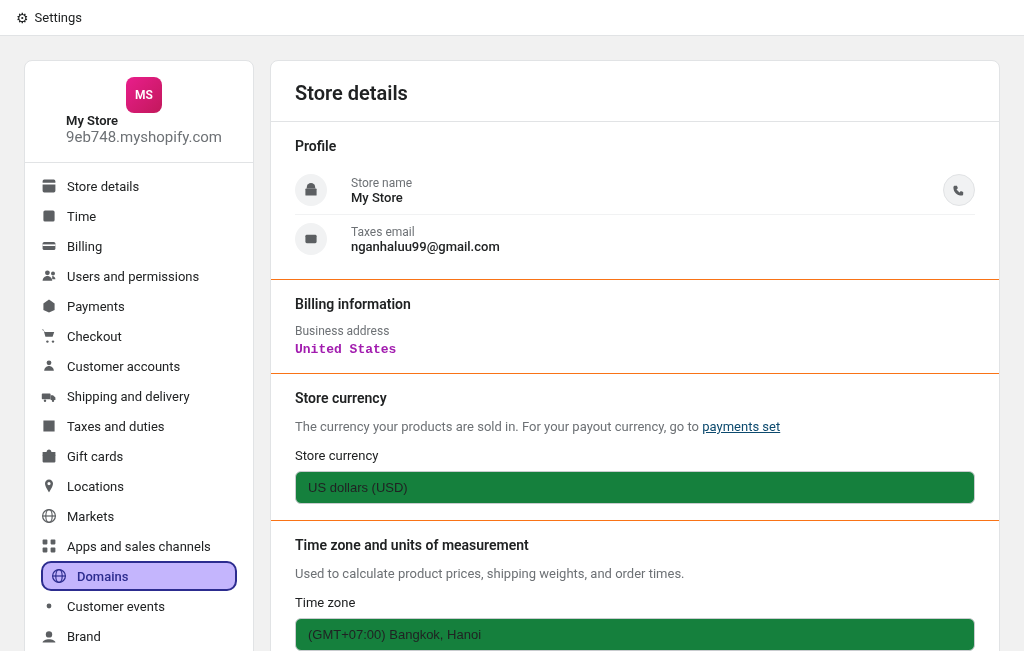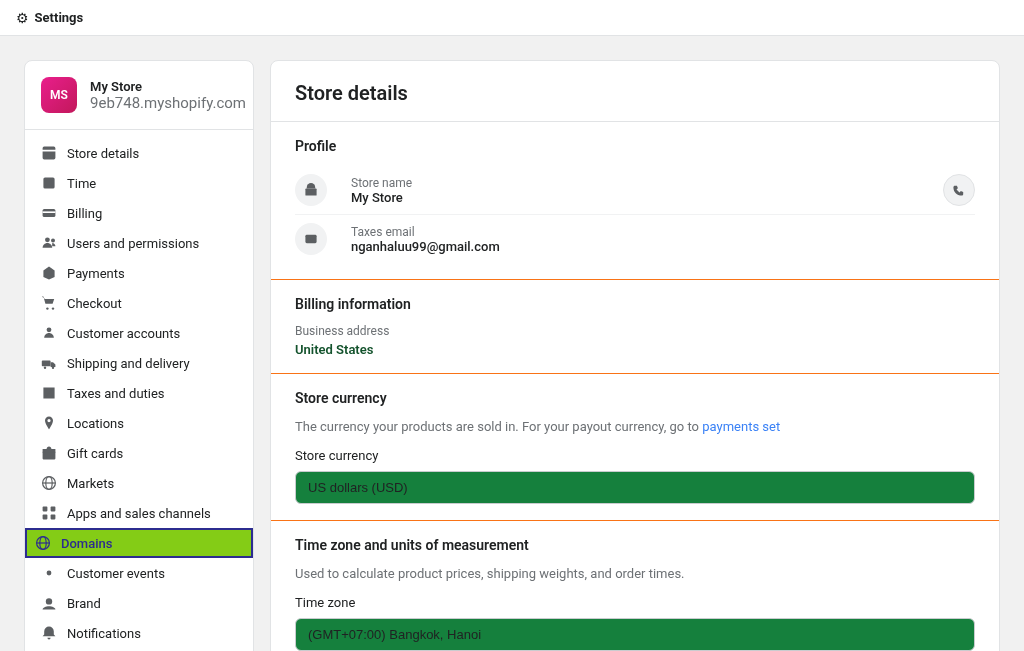--- a/index.html
+++ b/index.html
@@ -13,45 +13,46 @@
       background: #fff;
       border-bottom: 1px solid #e1e3e5;
       padding: 8px 16px;
       display: flex;
       align-items: center;
       gap: 6px;
       height: 36px;
     }
     .top-bar-title {
       font-size: 13px;
-      font-weight: 700;
+      font-weight: 400;
       color: #202223;
     }
     .main-content {
       display: flex;
       padding: 24px;
       gap: 16px;
       min-height: calc(651px - 36px);
     }
     .sidebar {
       background: #fff;
       border-radius: 8px;
       border: 1px solid #e1e3e5;
       width: 230px;
       min-width: 230px;
       padding: 16px 0;
       height: fit-content;
     }
     .store-header {
       display: flex;
       align-items: center;
-      gap: 13px;
+      gap: 0;
       padding: 0 6px 16px 16px;
       border-bottom: 1px solid #e1e3e5;
       margin-bottom: 8px;
+      flex-direction: column;
     }
     .store-avatar {
       width: 36px;
       height: 36px;
       border-radius: 8px;
       background: linear-gradient(135deg, #e91e8c, #c2185b);
       display: flex;
       align-items: center;
       justify-content: center;
       color: #fff;
@@ -73,24 +74,24 @@
       align-items: center;
       gap: 10px;
       padding: 7px 16px;
       cursor: pointer;
       color: #202223;
       font-size: 13px;
       border-radius: 0;
       position: relative;
     }
     .nav-item.active {
-      background: #84cc16;
+      background: #c4b5fd;
       border: 2px solid #2c2c8f;
-      border-radius: 0;
-      margin: 0 0;
+      border-radius: 10px;
+      margin: 0 16px;
       padding: 5px 8px;
     }
     .nav-item .icon {
       width: 16px;
       height: 16px;
       display: flex;
       align-items: center;
       justify-content: center;
       flex-shrink: 0;
       color: #5c5f62;
@@ -179,31 +180,33 @@
       background: #15803d;
       margin-top: 4px;
     }
     .section-desc {
       font-size: 13px;
       color: #6d7175;
       margin-bottom: 12px;
       line-height: 1.4;
     }
     .section-desc a {
-      color: #3b82f6;
+      color: #0c4a6e;
+      text-decoration: underline;
     }
     .billing-address {
       font-size: 12px;
       color: #6d7175;
       margin-bottom: 4px;
     }
     .billing-value {
       font-size: 13px;
       font-weight: 600;
-      color: #14532d;
+      color: #a21caf;
+      font-family: Liberation Mono, monospace;
     }
   </style>
 </head>
 <body>
 
 <div class="top-bar">
   <span>⚙</span>
   <span class="top-bar-title">Settings</span>
 </div>
 
@@ -299,34 +302,34 @@
         <svg width="16" height="16" viewBox="0 0 20 20" fill="currentColor">
             <path d="M3 3h14v14H3zM7 7h1v1H7zm5 5h1v1h-1z"></path>
             <line x1="6" y1="14" x2="14" y2="6" stroke="#5c5f62" stroke-width="1.5"></line>
           </svg>
       </span>
       <span class="nav-label">Taxes and duties</span>
     </div>
     <div class="nav-item">
       <span class="icon">
         <svg width="16" height="16" viewBox="0 0 20 20" fill="currentColor">
-            <path d="M10 2C7.2 2 5 4.2 5 7c0 4 5 11 5 11s5-7 5-11c0-2.8-2.2-5-5-5zm0 7a2 2 0 110-4 2 2 0 010 4z"></path>
-          </svg>
-      </span>
-      <span class="nav-label">Locations</span>
-    </div>
-    <div class="nav-item">
-      <span class="icon">
-        <svg width="16" height="16" viewBox="0 0 20 20" fill="currentColor">
             <rect x="2" y="8" width="16" height="10" rx="1"></rect>
             <rect x="2" y="5" width="16" height="4"></rect>
             <path d="M10 5V18M7 5c0-1.7 1.3-3 3-3s3 1.3 3 3"></path>
           </svg>
       </span>
       <span class="nav-label">Gift cards</span>
+    </div>
+    <div class="nav-item">
+      <span class="icon">
+        <svg width="16" height="16" viewBox="0 0 20 20" fill="currentColor">
+            <path d="M10 2C7.2 2 5 4.2 5 7c0 4 5 11 5 11s5-7 5-11c0-2.8-2.2-5-5-5zm0 7a2 2 0 110-4 2 2 0 010 4z"></path>
+          </svg>
+      </span>
+      <span class="nav-label">Locations</span>
     </div>
     <div class="nav-item">
       <span class="icon">
         <svg width="16" height="16" viewBox="0 0 20 20" fill="currentColor">
             <circle cx="10" cy="10" r="8" stroke="currentColor" stroke-width="1.5" fill="none"></circle>
             <ellipse cx="10" cy="10" rx="4" ry="8" stroke="currentColor" stroke-width="1.5" fill="none"></ellipse>
             <line x1="2" y1="10" x2="18" y2="10" stroke="currentColor" stroke-width="1.5"></line>
           </svg>
       </span>
       <span class="nav-label">Markets</span>

